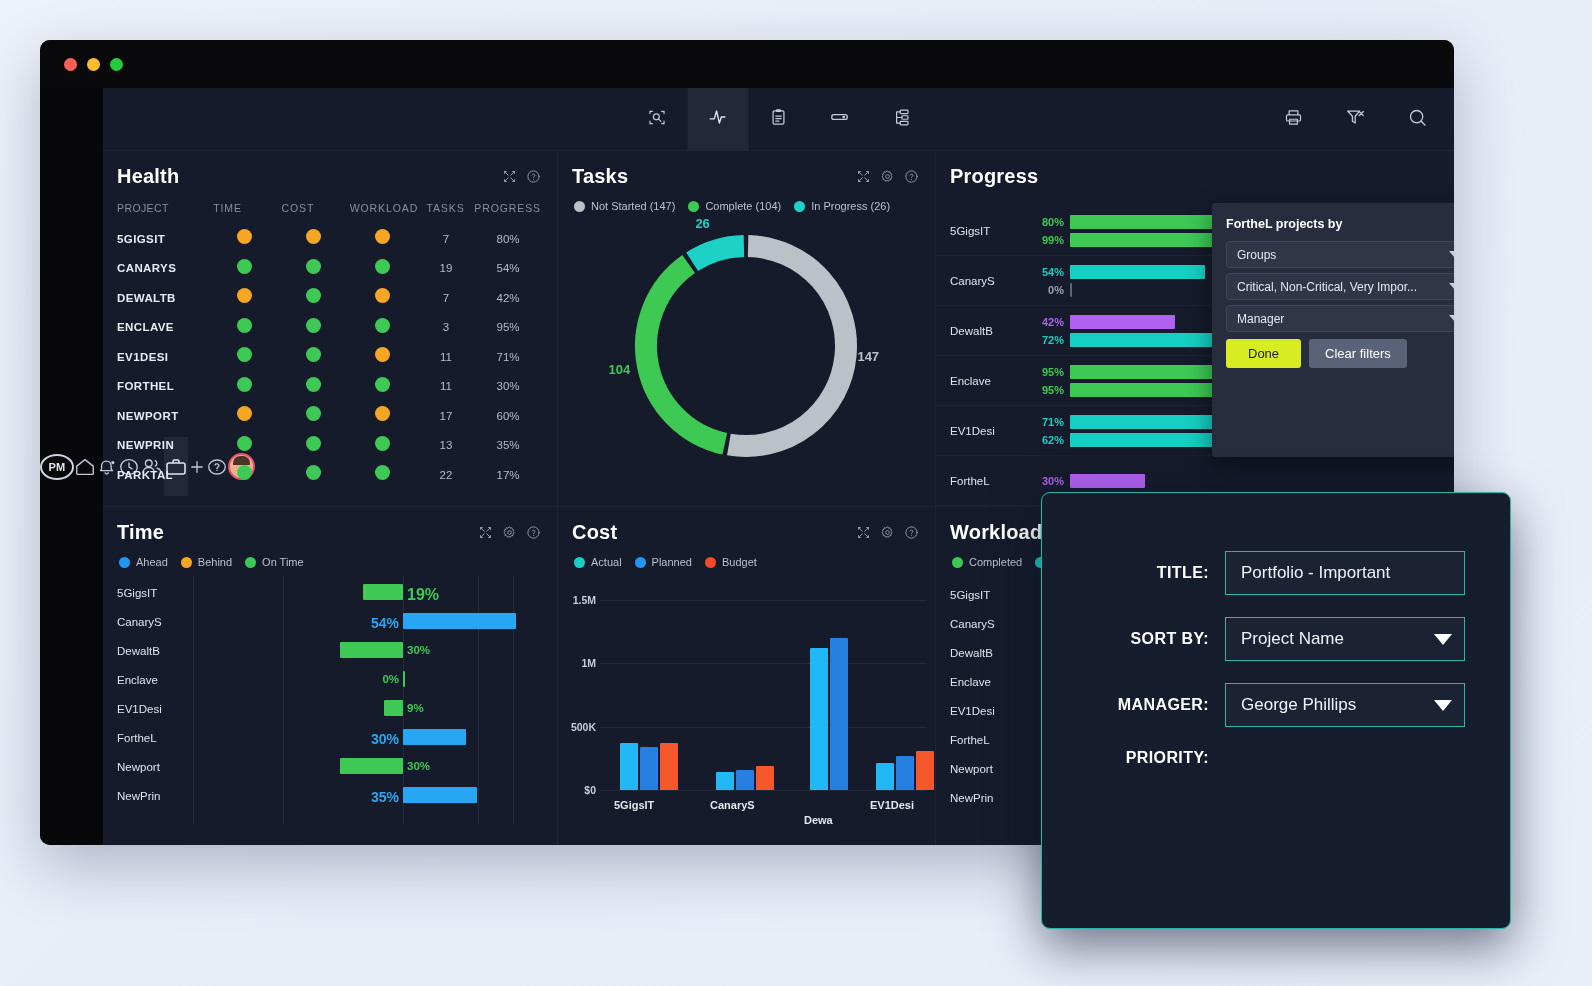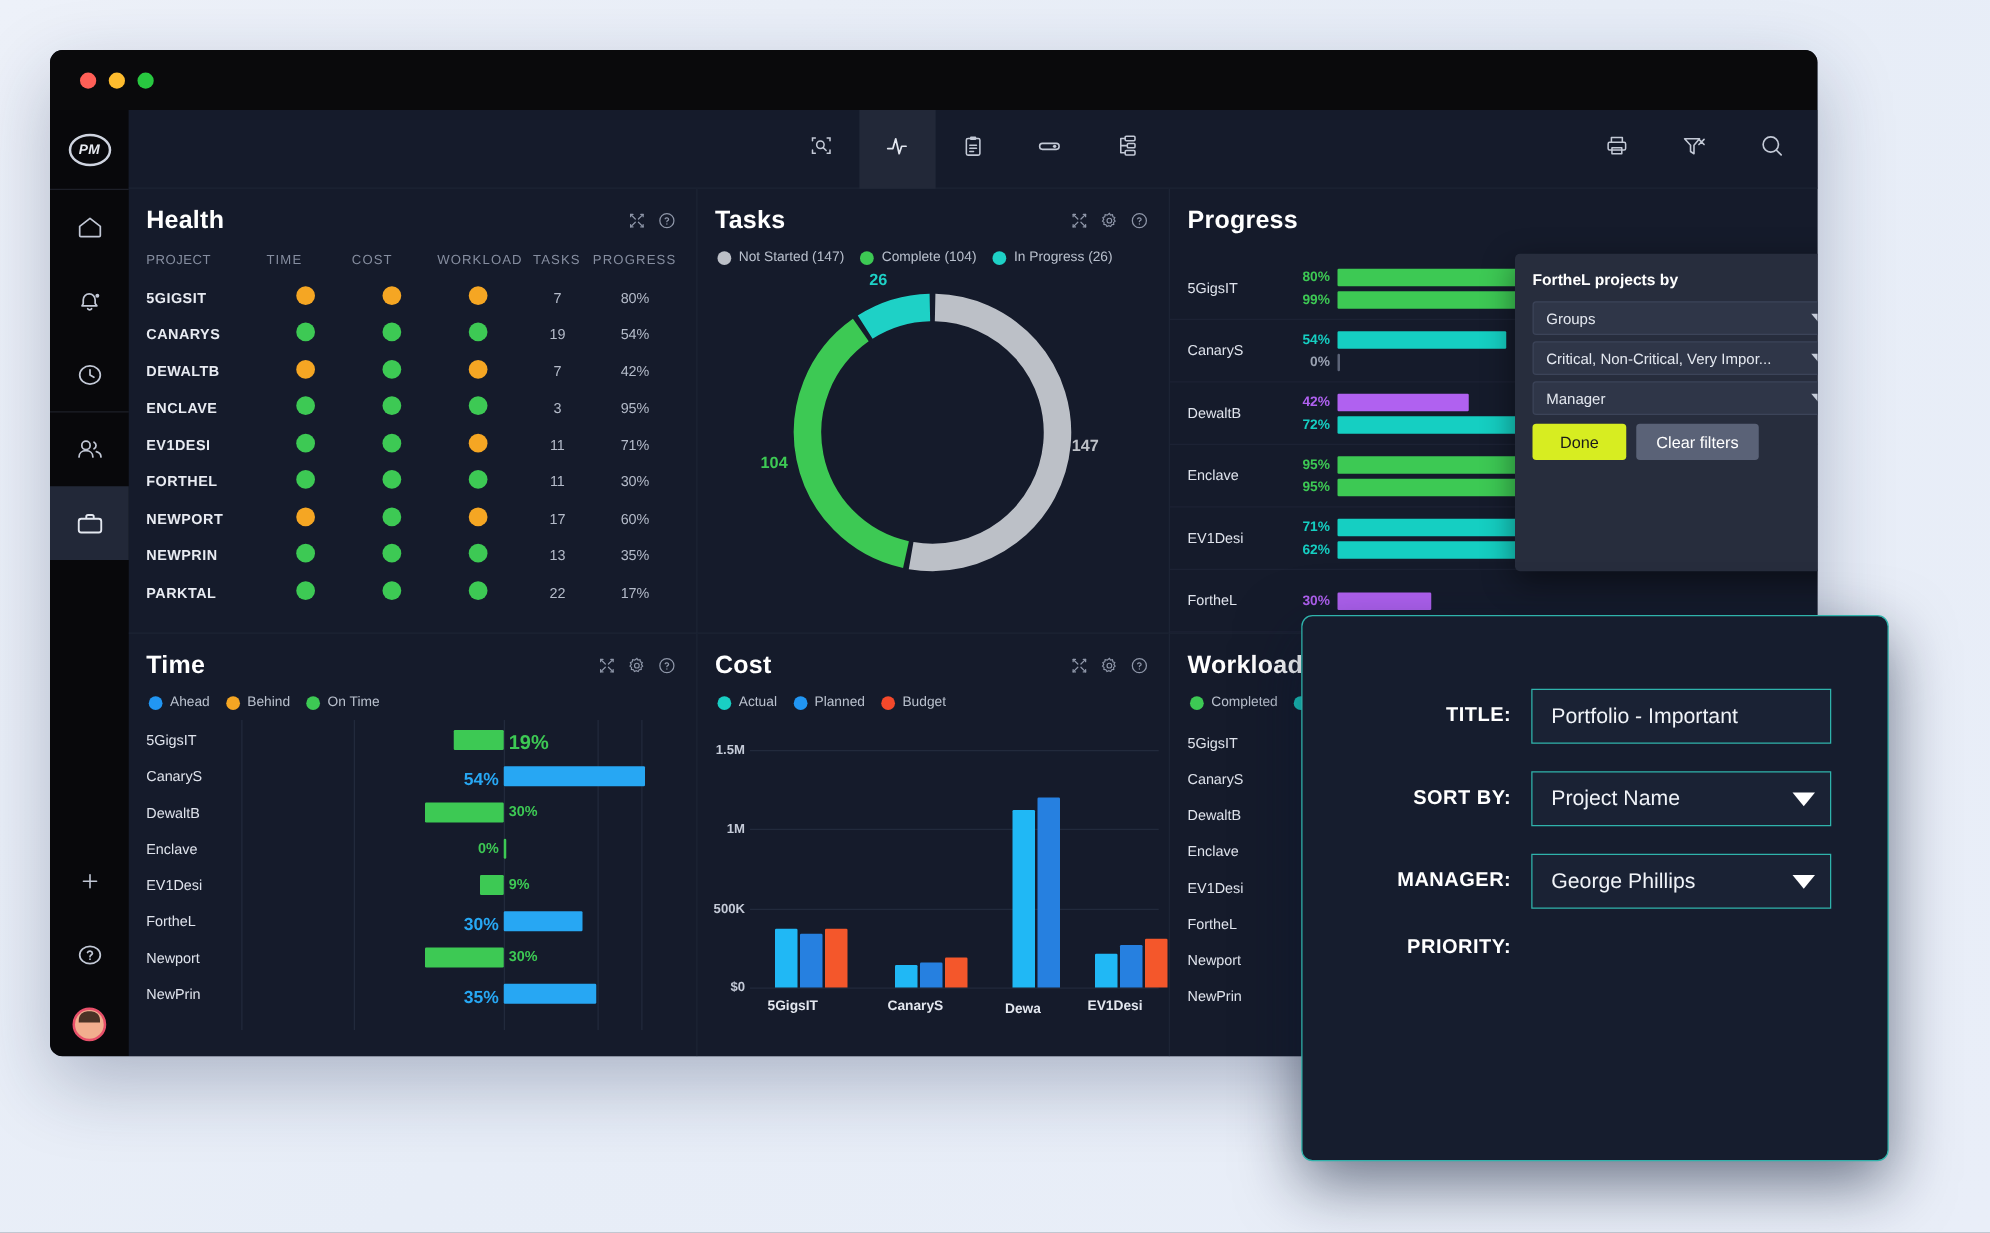--- a/index.html
+++ b/index.html
@@ -28,23 +28,22 @@
     display: flex; align-items: center; padding-left: 24px; gap: 10px;
   }
   .dot { width: 13px; height: 13px; border-radius: 50%; }
   .dot.r { background: #ff5f57; } .dot.y { background: #febc2e; } .dot.g { background: #28c840; }
 
   .body-row { display: flex; height: 757px; }
 
   
   .rail {
     width: 63px; background: #08080b; flex: 0 0 63px;
-    display: flex; flex-direction: column; align-items: center;
+    display: flex; flex-direction: row; align-items: center;
     position: relative;
-    font-style: italic;
   }
   .logo {
     width: 63px; height: 63px; display: flex; align-items: center; justify-content: center;
   }
   .logo .oval {
     width: 34px; height: 26px; border: 2px solid #cfd4e0; border-radius: 50%;
     display: flex; align-items: center; justify-content: center;
     font-size: 11px; font-weight: bold; color: #e6e9f0; letter-spacing: .3px;
   }
   .railsep { width: 63px; height: 1px; background: #1d1f28; }
@@ -711,21 +710,21 @@
                   <div class="cbar" style="left: 62px; width: 18px; height: 46.8667px; bottom: 38px; background: rgb(32, 184, 245);"></div>
                   <div class="cbar" style="left: 82px; width: 18px; height: 43.0667px; bottom: 38px; background: rgb(38, 128, 224);"></div>
                   <div class="cbar" style="left: 102px; width: 18px; height: 46.8667px; bottom: 38px; background: rgb(244, 87, 43);"></div>
                   <div class="cxlab" style="left: 56px; top: 221px;">5GigsIT</div>
                   <div class="cbar" style="left: 158px; width: 18px; height: 17.7333px; bottom: 38px; background: rgb(32, 184, 245);"></div>
                   <div class="cbar" style="left: 178px; width: 18px; height: 19.6333px; bottom: 38px; background: rgb(38, 128, 224);"></div>
                   <div class="cbar" style="left: 198px; width: 18px; height: 24.0667px; bottom: 38px; background: rgb(244, 87, 43);"></div>
                   <div class="cxlab" style="left: 152px; top: 221px;">CanaryS</div>
                   <div class="cbar" style="left: 252px; width: 18px; height: 141.867px; bottom: 38px; background: rgb(32, 184, 245);"></div>
                   <div class="cbar" style="left: 272px; width: 18px; height: 152px; bottom: 38px; background: rgb(38, 128, 224);"></div>
-                  <div class="cxlab" style="left: 246px; top: 223px;">Dewa</div>
+                  <div class="cxlab" style="left: 246px; top: 236px;">Dewa</div>
                   <div class="cbar" style="left: 318px; width: 18px; height: 27.2333px; bottom: 38px; background: rgb(32, 184, 245);"></div>
                   <div class="cbar" style="left: 338px; width: 18px; height: 33.5667px; bottom: 38px; background: rgb(38, 128, 224);"></div>
                   <div class="cbar" style="left: 358px; width: 18px; height: 39.2667px; bottom: 38px; background: rgb(244, 87, 43);"></div>
                   <div class="cxlab" style="left: 312px; top: 221px;">EV1Desi</div>
                 </div>
             </div>
 
             <div class="panel workload">
               <div class="ptitle">Workload</div>
               <div class="legend" id="workload-legend">

